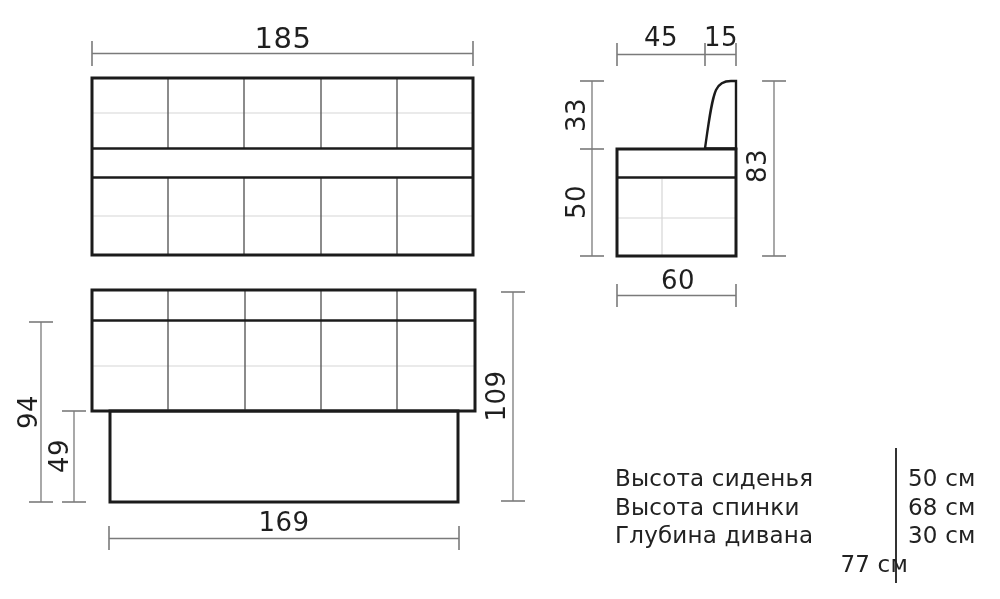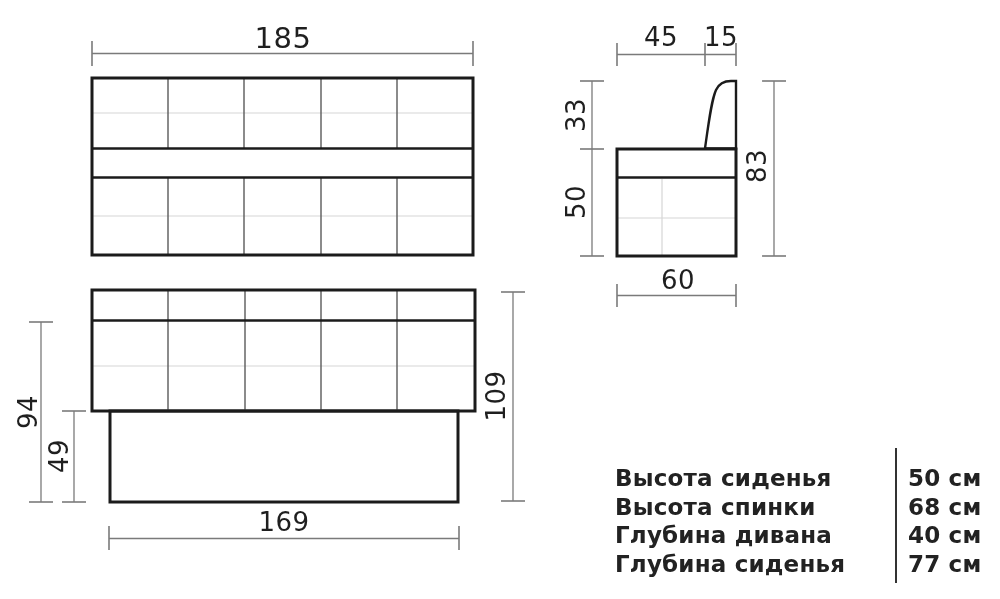--- a/index.html
+++ b/index.html
@@ -37,21 +37,20 @@
     left: 615px;
     top: 464px;
     display: grid;
     grid-template-columns: 293px auto;
     grid-auto-rows: 28.5px;
     align-items: center;
     color: #222222;
     font-size: 23px;
     letter-spacing: 0.2px;
     white-space: nowrap;
-    font-weight: bold;
   }
   .specs-label { text-align: left; }
   .specs-value { text-align: right; }
   .specs-divider {
     position: absolute;
     left: 895px;
     top: 448px;
     width: 2px;
     height: 135px;
     background: #333333;
@@ -187,19 +186,18 @@
   <div class="specs-divider"></div>
 
   <div class="specs">
     <div class="specs-label">Высота сиденья</div>
     <div class="specs-value">50 см</div>
 
     <div class="specs-label">Высота спинки</div>
     <div class="specs-value">68 см</div>
 
     <div class="specs-label">Глубина дивана</div>
-    <div class="specs-value">40 см</div>
-
-    <div class="specs-label">Глубина сиденья</div>
+    <div class="specs-value">30 см</div>
+
     <div class="specs-value">77 см</div>
   </div>
 
 </div>
 
 </body></html>

